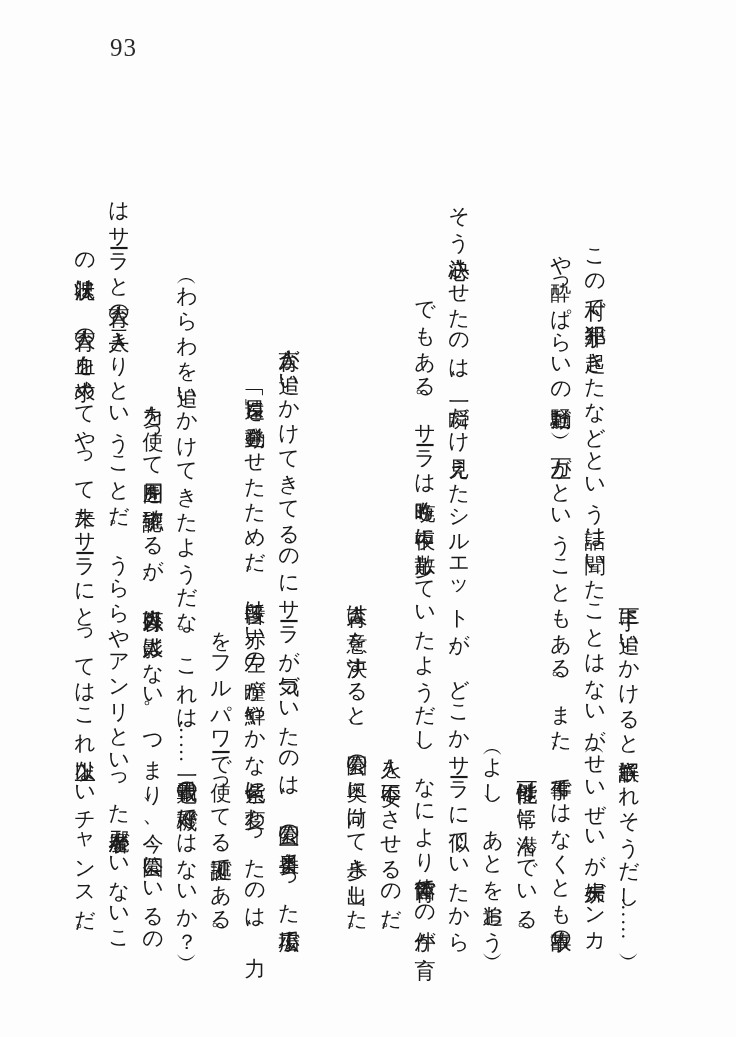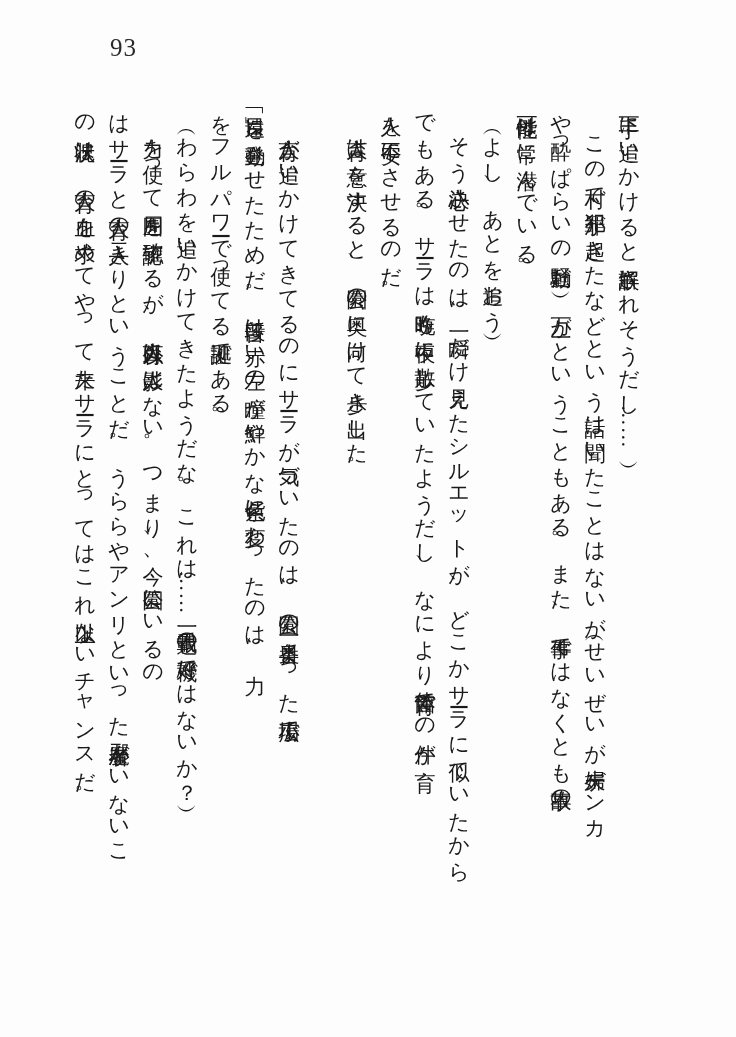--- a/index.html
+++ b/index.html
@@ -8,20 +8,21 @@
     background: #e8e8e8;
   }
   .page {
     position: relative;
     width: 736px;
     height: 1037px;
     margin: 0 auto;
     background: #fdfdfd;
     overflow: hidden;
     font-family: "Liberation Serif", serif;
+    text-align: right;
   }
   .page-number {
     position: absolute;
     top: 34px;
     left: 110px;
     font-size: 25px;
     color: #2a2a2a;
     letter-spacing: 1px;
     font-family: "Liberation Serif", serif;
   }

